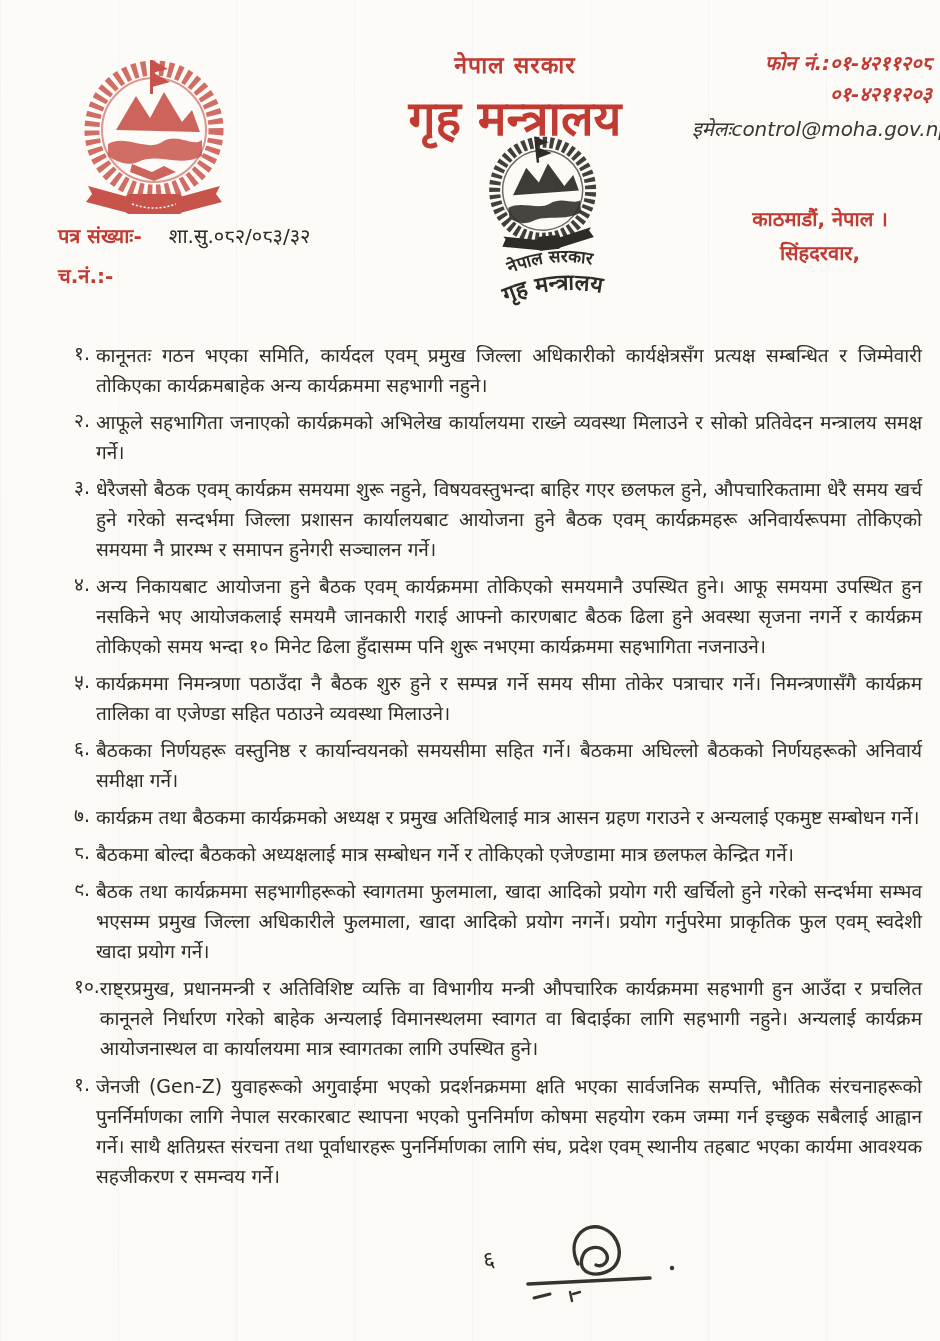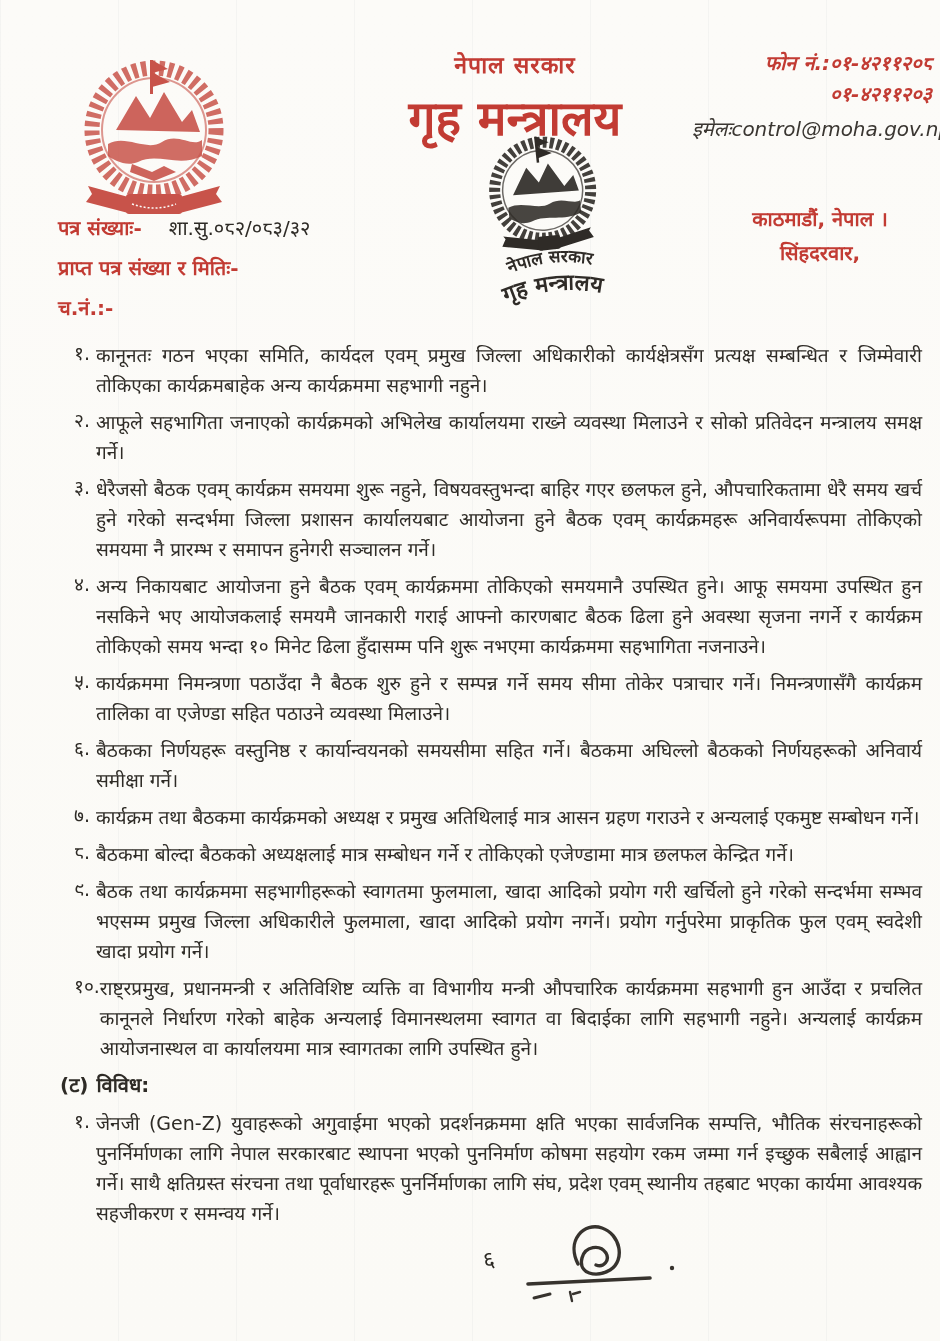--- a/index.html
+++ b/index.html
@@ -27,21 +27,21 @@
     letter-spacing:1px;
   }
   .ministry{
     position:absolute;left:340px;top:84px;width:350px;
     text-align:center;font-size:48px;font-weight:bold;color:#c23b33;
   }
   .contact{position:absolute;right:8px;top:48px;width:240px;text-align:right;line-height:1.55;font-style:italic;}
   .contact .phone-line{font-size:20px;font-weight:bold;color:#c23b33;}
   .contact .email-line{font-size:20px;color:#3a3631;margin-top:4px;}
   .stamp{position:absolute;left:448px;top:128px;width:196px;height:188px;transform:rotate(-6deg);}
-  .meta{position:absolute;left:58px;top:208px;width:420px;line-height:2.0;}
+  .meta{position:absolute;left:58px;top:216px;width:420px;line-height:2.0;}
   .meta .row{white-space:nowrap;}
   .meta .label{font-size:20px;font-weight:bold;color:#c23b33;}
   .meta .value{font-size:20px;color:#2e2b26;margin-left:22px;}
   .address{
     position:absolute;right:30px;top:202px;width:180px;
     text-align:center;font-size:20px;font-weight:bold;color:#c23b33;line-height:1.7;
   }
   
   .content{position:absolute;left:60px;right:18px;top:340px;}
   .section-heading{font-size:20px;font-weight:bold;color:#2e2b26;margin:6px 0 10px 0;}
@@ -125,23 +125,20 @@
         <textPath href="#stampArc2" startOffset="50%" text-anchor="middle">गृह मन्त्रालय</textPath>
       </text>
     </svg>
 
     <div class="meta">
       <div class="row">
         <span class="label">पत्र संख्याः-</span>
         <span class="value">शा.सु.०८२/०८३/३२</span>
       </div>
       <div class="row">
-        <span class="label">प्राप्त पत्र संख्या र मितिः-</span>
-      </div>
-      <div class="row">
         <span class="label">च.नं.:-</span>
       </div>
     </div>
 
     <div class="address">
       <div>काठमाडौं, नेपाल ।</div>
       <div>सिंहदरवार,</div>
     </div>
   </div>
 
@@ -193,23 +190,20 @@
           <span class="num">९.</span>
           <span class="txt">बैठक तथा कार्यक्रममा सहभागीहरूको स्वागतमा फुलमाला, खादा आदिको प्रयोग गरी खर्चिलो हुने गरेको सन्दर्भमा सम्भव भएसम्म प्रमुख जिल्ला अधिकारीले फुलमाला, खादा आदिको प्रयोग नगर्ने।  प्रयोग गर्नुपरेमा प्राकृतिक फुल एवम् स्वदेशी खादा प्रयोग गर्ने।</span>
         </div>
 
         <div class="item">
           <span class="num">१०.</span>
           <span class="txt">राष्ट्रप्रमुख, प्रधानमन्त्री र अतिविशिष्ट व्यक्ति वा विभागीय मन्त्री औपचारिक कार्यक्रममा सहभागी हुन आउँदा र प्रचलित कानूनले निर्धारण गरेको बाहेक अन्यलाई विमानस्थलमा स्वागत वा बिदाईका लागि सहभागी नहुने। अन्यलाई कार्यक्रम आयोजनास्थल वा कार्यालयमा मात्र स्वागतका लागि उपस्थित हुने।</span>
         </div>
       </div>
 
-    <div class="section-heading">
-      <span class="marker">(ट)</span><span>विविध:</span>
-    </div>
     <div class="items">
 
         <div class="item">
           <span class="num">१.</span>
           <span class="txt">जेनजी (Gen-Z) युवाहरूको अगुवाईमा भएको प्रदर्शनक्रममा क्षति भएका सार्वजनिक सम्पत्ति, भौतिक संरचनाहरूको पुनर्निर्माणका लागि नेपाल सरकारबाट स्थापना भएको पुननिर्माण कोषमा सहयोग रकम जम्मा गर्न इच्छुक सबैलाई आह्वान गर्ने।  साथै क्षतिग्रस्त संरचना तथा पूर्वाधारहरू पुनर्निर्माणका लागि संघ, प्रदेश एवम् स्थानीय तहबाट भएका कार्यमा आवश्यक सहजीकरण र समन्वय गर्ने।</span>
         </div>
       </div>
 
   </div>
 

